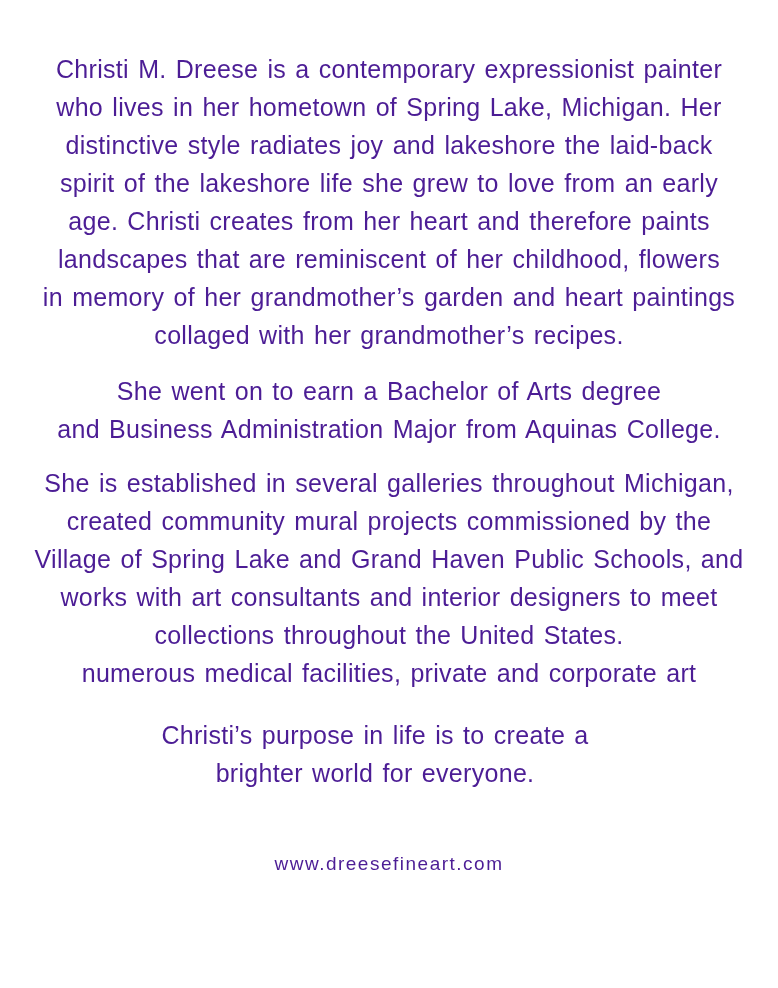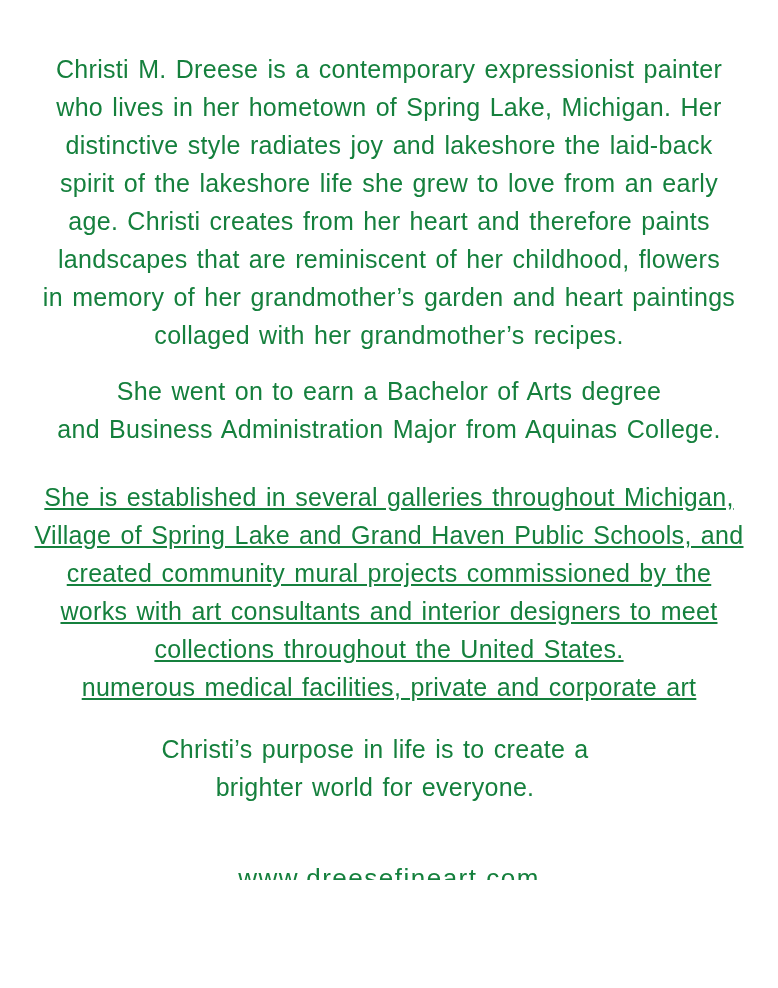--- a/index.html
+++ b/index.html
@@ -8,40 +8,40 @@
     background: #ffffff;
   }
   .page {
     position: relative;
     width: 778px;
     height: 880px;
     background: #ffffff;
     box-sizing: border-box;
     padding-top: 50px;
     font-family: "Liberation Sans", sans-serif;
-    color: #15803d;
+    color: #4c1d95;
     text-align: center;
     overflow: hidden;
   }
   .para {
     font-size: 25px;
     line-height: 38px;
     letter-spacing: 0.3px;
     word-spacing: 2px;
     margin: 0;
   }
   .para .line {
     white-space: pre-wrap; 
   }
   .para-1 { margin-bottom: 18px; }
-  .para-2 { margin-bottom: 30px; }
-  .para-3 { margin-bottom: 24px; text-decoration: underline; }
+  .para-2 { margin-bottom: 16px; }
+  .para-3 { margin-bottom: 24px; }
   .para-4 { margin-bottom: 53px; transform: translateX(-14px); }
   .website {
-    font-size: 26px;
+    font-size: 19px;
     line-height: 38px;
     letter-spacing: 1.5px;
     word-spacing: 2px;
   }
 </style>
 </head>
 <body>
 
 <div class="page">
 
@@ -56,22 +56,22 @@
     <div class="line">collaged with her grandmother’s recipes.</div>
   </div>
 
   <div class="para para-2">
     <div class="line">She went on to earn a Bachelor of Arts degree</div>
     <div class="line">and Business Administration Major from Aquinas College.</div>
   </div>
 
   <div class="para para-3">
     <div class="line">She is established in several galleries throughout Michigan,</div>
+    <div class="line">created community mural projects commissioned by the</div>
     <div class="line">Village of Spring Lake and Grand Haven Public Schools, and</div>
-    <div class="line">created community mural projects commissioned by the</div>
     <div class="line">works with art consultants and interior designers to meet</div>
     <div class="line">collections throughout the United States.</div>
     <div class="line">numerous medical facilities, private and corporate art</div>
   </div>
 
   <div class="para para-4">
     <div class="line">Christi’s purpose in life is to create a</div>
     <div class="line">brighter world for everyone.</div>
   </div>
 

